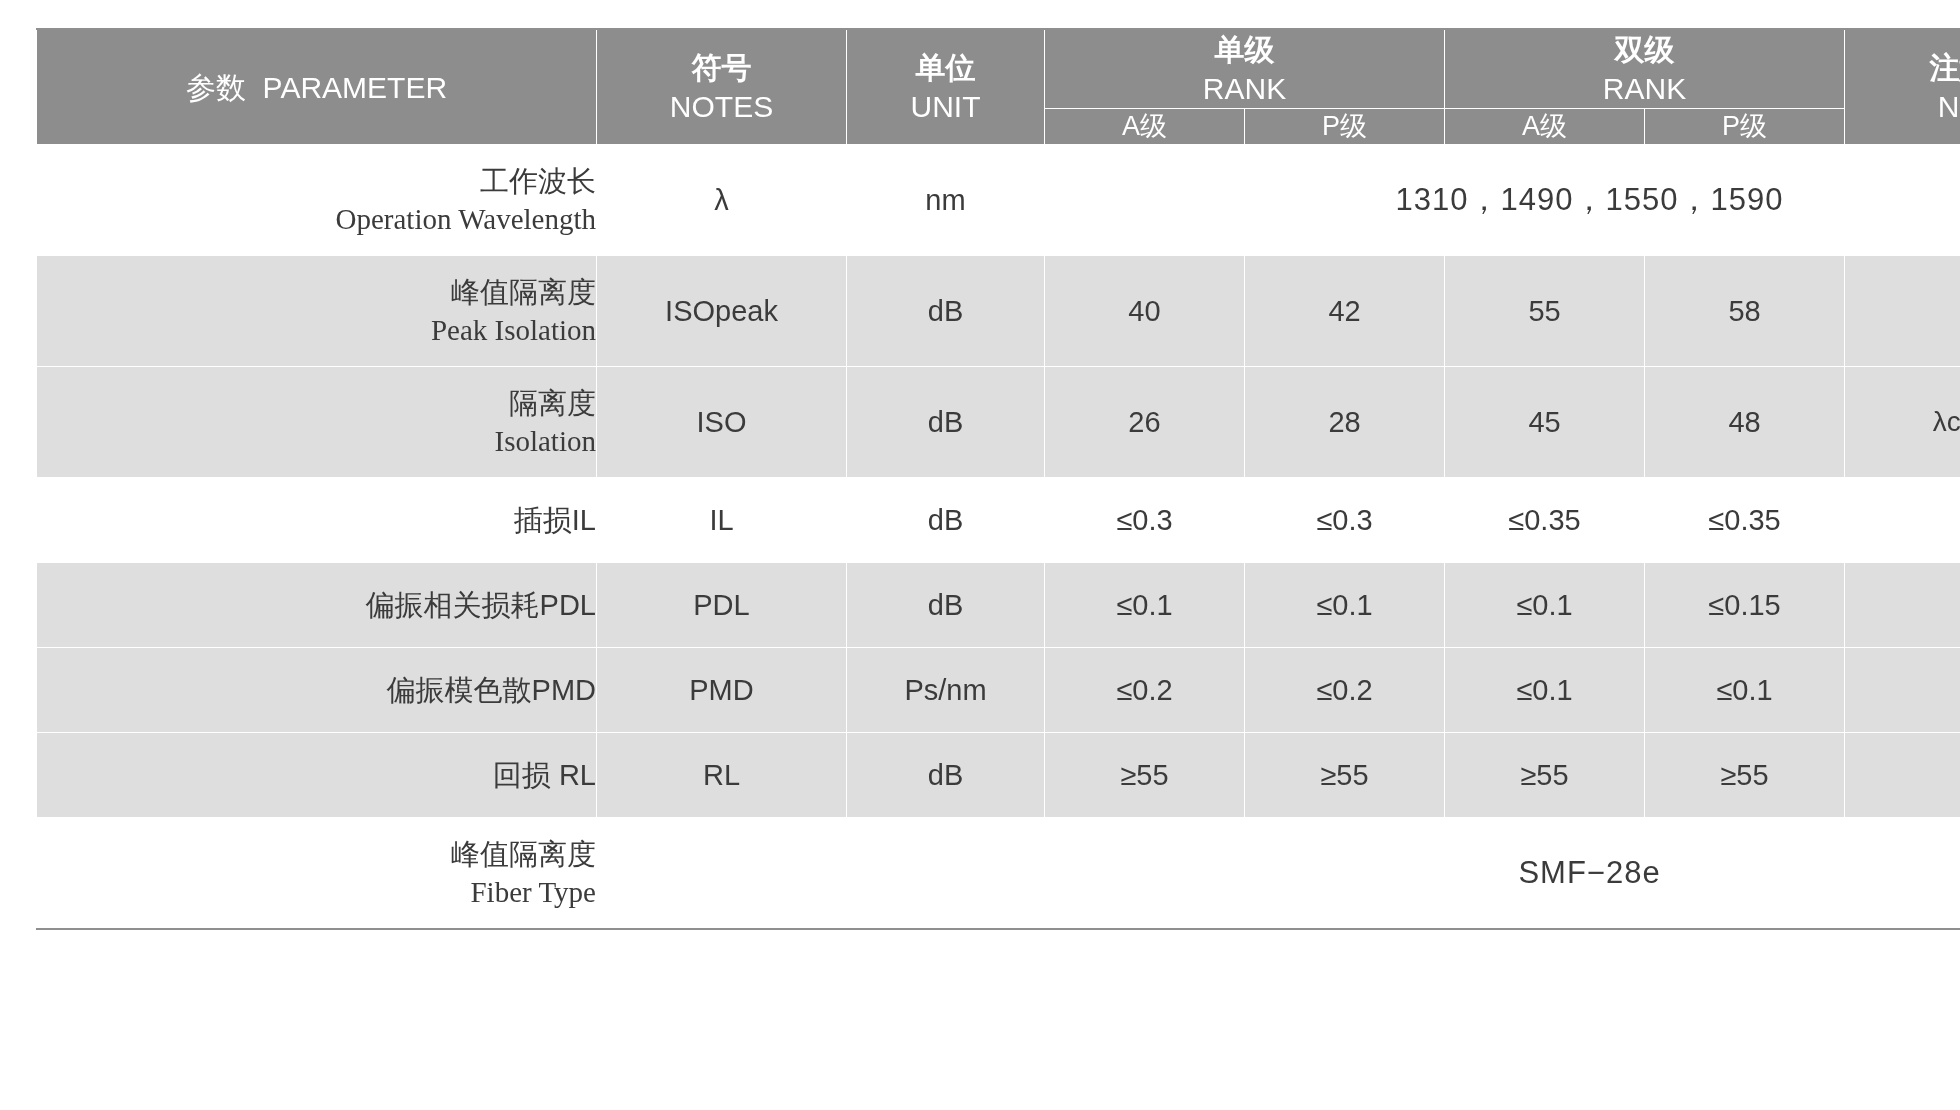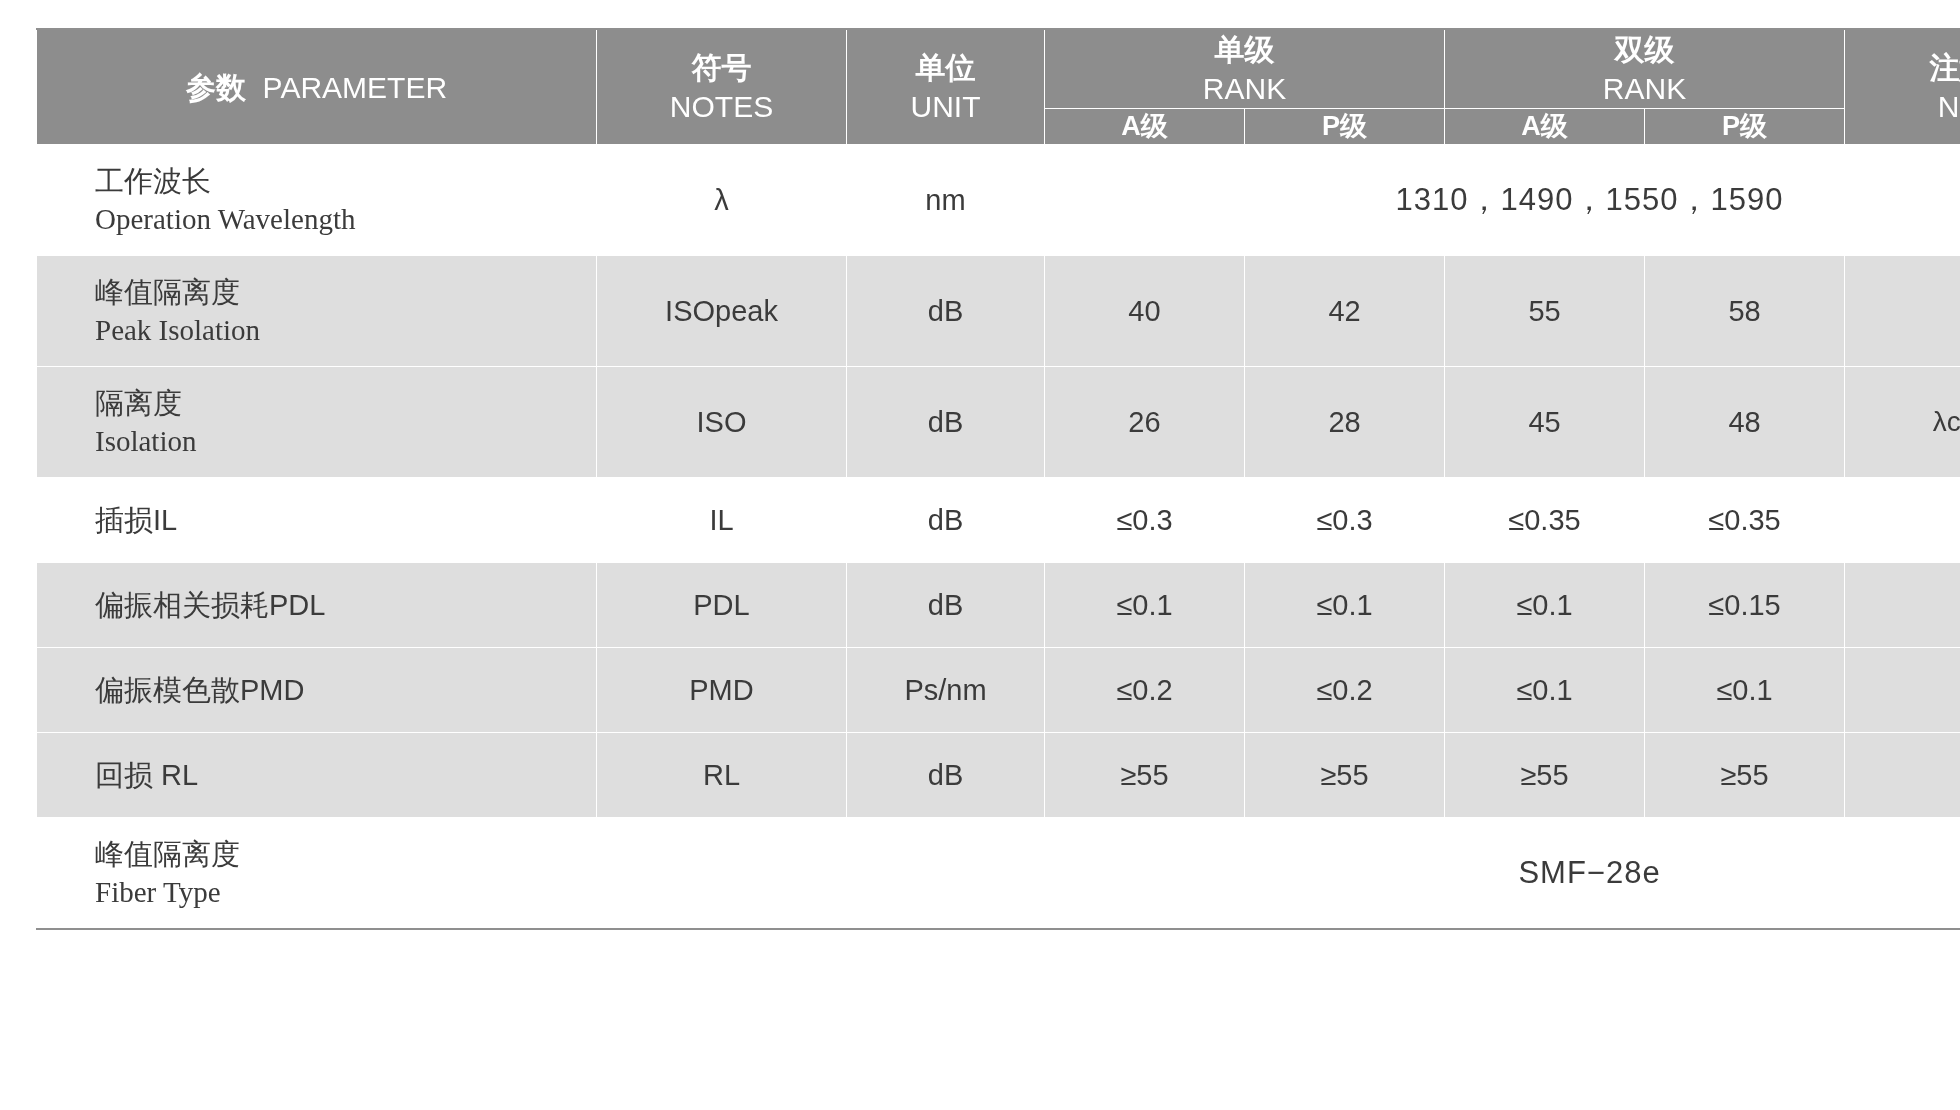--- a/index.html
+++ b/index.html
@@ -50,36 +50,36 @@
     display: block;
   }
   thead .en {
     display: block;
     font-weight: normal;
   }
   thead th.param-head {
     font-size: 30px;
   }
   thead th.param-head .inline-cn {
-    font-weight: bold;
+    font-weight: normal;
   }
   thead th.sub {
     font-size: 27px;
-    font-weight: bold;
+    font-weight: normal;
   }
   
   tbody td {
     font-size: 29px;
     color: #3b3b3b;
     height: 84px;
   }
   tbody tr.light td { background: #ffffff; }
   tbody tr.shade td { background: #dedede; }
   tbody td.name {
-    text-align: left;
+    text-align: right;
     padding-left: 58px;
     line-height: 1.32;
     font-size: 29px;
     color: #3b3b3b;
     margin-top: 12px;
   }
   tbody td.name .l1 { display: block; }
   tbody td.name .l2 { display: block; font-family: Liberation Serif, serif; }
   tbody td.tall { height: 110px; }
   tbody td.value { font-size: 29px; }

